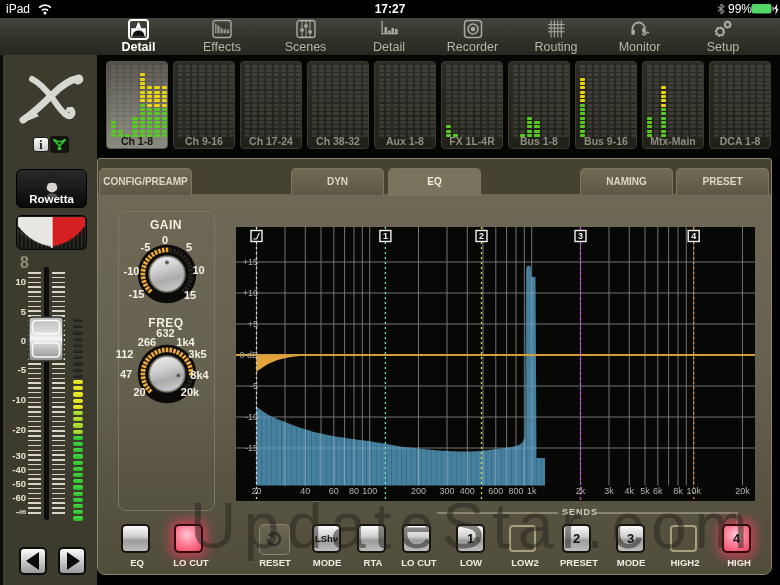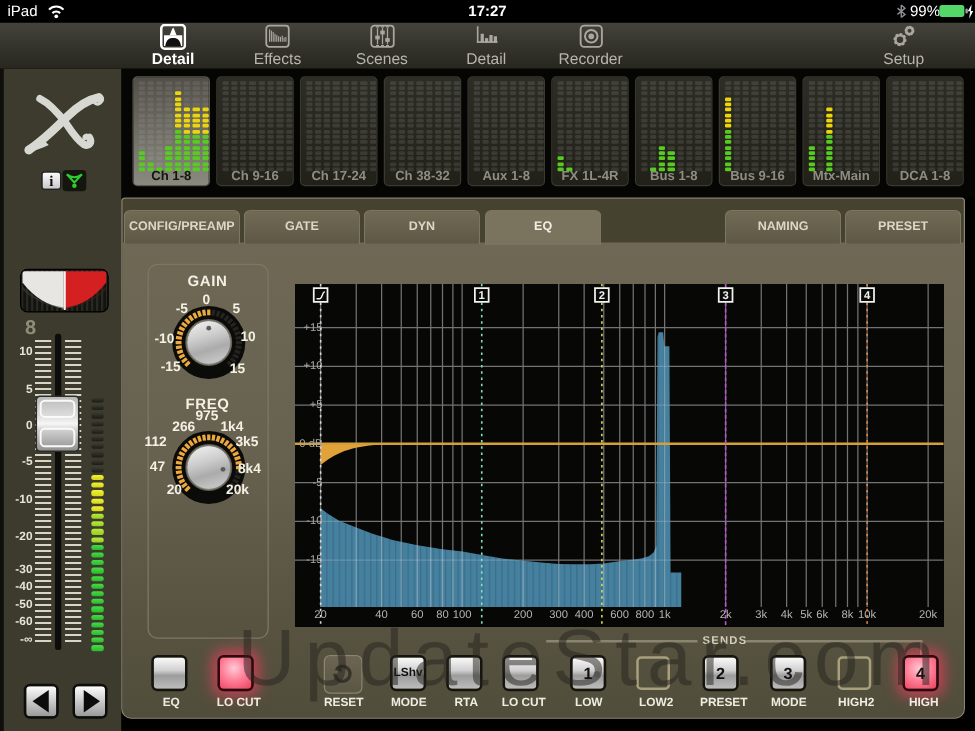--- a/index.html
+++ b/index.html
@@ -110,20 +110,41 @@
           </svg></div>
         <div style="font-size:12.5px;color:#b7b5ab;font-weight:normal">Detail</div>
       </div>
 <div style="position:absolute;left:431.5px;top:0;width:82px;height:37px;text-align:center">
         <div style="height:21px;margin-top:1px"><svg width="20" height="20" viewBox="0 0 20 20">
             <rect x="1.5" y="1.5" width="17" height="17" rx="3" fill="none" stroke="#a9a79e" stroke-width="1.5"></rect>
             <circle cx="10" cy="10" r="5" fill="none" stroke="#a9a79e" stroke-width="1.6"></circle>
             <circle cx="10" cy="10" r="2.3" fill="#a9a79e"></circle>
           </svg></div>
         <div style="font-size:12.5px;color:#b7b5ab;font-weight:normal">Recorder</div>
+      </div>
+<div style="position:absolute;left:515px;top:0;width:82px;height:37px;text-align:center">
+        <div style="height:21px;margin-top:1px"><svg width="20" height="20" viewBox="0 0 20 20">
+            <rect x="4.5" y="1.5" width="1.1" height="17" fill="#a9a79e"></rect>
+            <rect x="7.9" y="1.5" width="1.1" height="17" fill="#a9a79e"></rect>
+            <rect x="11.3" y="1.5" width="1.1" height="17" fill="#a9a79e"></rect>
+            <rect x="14.7" y="1.5" width="1.1" height="17" fill="#a9a79e"></rect>
+            <rect x="2" y="5.0" width="16.5" height="1.1" fill="#a9a79e"></rect>
+            <rect x="2" y="8.6" width="16.5" height="1.1" fill="#a9a79e"></rect>
+            <rect x="2" y="12.2" width="16.5" height="1.1" fill="#a9a79e"></rect>
+          </svg></div>
+        <div style="font-size:12.5px;color:#b7b5ab;font-weight:normal">Routing</div>
+      </div>
+<div style="position:absolute;left:598.5px;top:0;width:82px;height:37px;text-align:center">
+        <div style="height:21px;margin-top:1px"><svg width="21" height="20" viewBox="0 0 21 20">
+            <path d="M3.5,13 C2.5,7 5.5,3.5 9.5,3.5 C13.5,3.5 16,6.5 15.8,10.5" fill="none" stroke="#a9a79e" stroke-width="1.8"></path>
+            <ellipse cx="4.2" cy="13.4" rx="1.9" ry="2.8" fill="#a9a79e" transform="rotate(14 4.2 13.4)"></ellipse>
+            <ellipse cx="14.9" cy="11.6" rx="1.9" ry="2.7" fill="#a9a79e" transform="rotate(-12 14.9 11.6)"></ellipse>
+            <path d="M13.3,14.5 q1.8,2.8 3.6,0 q1.4,-2.2 3,-0.6" fill="none" stroke="#a9a79e" stroke-width="1.5"></path>
+          </svg></div>
+        <div style="font-size:12.5px;color:#b7b5ab;font-weight:normal">Monitor</div>
       </div>
 <div style="position:absolute;left:682px;top:0;width:82px;height:37px;text-align:center">
         <div style="height:21px;margin-top:1px"><svg width="20" height="20" viewBox="0 0 20 20">
             <circle cx="7" cy="12.7" r="3.6" fill="none" stroke="#a9a79e" stroke-width="2"></circle>
             <line x1="10.1" y1="13.2" x2="12.1" y2="13.6" stroke="#a9a79e" stroke-width="2.2"></line>
             <line x1="8.8" y1="15.2" x2="10.0" y2="17.0" stroke="#a9a79e" stroke-width="2.2"></line>
             <line x1="6.5" y1="15.8" x2="6.1" y2="17.8" stroke="#a9a79e" stroke-width="2.2"></line>
             <line x1="4.5" y1="14.5" x2="2.7" y2="15.7" stroke="#a9a79e" stroke-width="2.2"></line>
             <line x1="3.9" y1="12.2" x2="1.9" y2="11.8" stroke="#a9a79e" stroke-width="2.2"></line>
             <line x1="5.2" y1="10.2" x2="4.0" y2="8.4" stroke="#a9a79e" stroke-width="2.2"></line>
@@ -1551,21 +1572,20 @@
           <i style="left:54.6px;top:67.8px;background:rgba(255,255,255,0.10)"></i>
           <i style="left:54.6px;top:72.1px;background:rgba(255,255,255,0.10)"></i>
         </div>
         <div class="blab">DCA 1-8</div>
       </div>
     </div>
 <div id="side"></div>
 <div id="sideedge"></div>
 <div id="panel"></div>
 <div class="tab" style="left:99px">CONFIG/PREAMP</div>
-<div class="tab" style="left:195px">GATE</div>
 <div class="tab" style="left:291px">DYN</div>
 <div class="tab sel" style="left:388px">EQ</div>
 <div class="tab" style="left:580px">NAMING</div>
 <div class="tab" style="left:676px">PRESET</div>
 <div id="content"></div>
 
 <svg width="66" height="54" viewBox="0 0 66 54" style="position:absolute;left:19px;top:72px">
   <g fill="none" stroke="#d8d8d3" stroke-linecap="round">
     <path d="M60,6 C50,8 42,14 34,22 C24,32 13,42 4,48" stroke-width="7"></path>
     <path d="M60,6 C63,3.5 64.5,8 61,10.5 C58,12.5 55,10 57,7.5" stroke-width="2.5"></path>
@@ -1574,20 +1594,28 @@
   </g>
   <path d="M4,48 C8,46 12,43 16,40 L20,44 C14,47 8,49 3,49.5 Z" fill="#d8d8d3"></path>
 </svg>
 <div style="position:absolute;left:33px;top:137px;width:16px;height:15px;border-radius:3px;background:linear-gradient(180deg,#fdfdfd,#c9c9c9);border:1px solid #222;text-align:center;font-family:'Liberation Serif',serif;font-weight:bold;font-size:12px;line-height:14px;color:#111">i</div>
 <div style="position:absolute;left:50px;top:136px;width:19px;height:17px;border-radius:3px;background:#15150f;">
   <svg width="17" height="15" viewBox="0 0 17 15" style="margin:1px">
         <path d="M2.5,2.5 L8.5,9 L14.5,2.5" fill="none" stroke="#2ecc2e" stroke-width="1.6"></path>
         <path d="M2.5,2.5 Q8.5,7 14.5,2.5" fill="none" stroke="#2ecc2e" stroke-width="1.6"></path>
         <circle cx="8.5" cy="11.5" r="1.8" fill="#2ecc2e"></circle>
       </svg>
+</div>
+<div style="position:absolute;left:16px;top:169px;width:71px;height:39px;border-radius:6px;background:linear-gradient(180deg,#2a2a2a,#090909);border:1px solid #000;overflow:hidden">
+  <svg width="24" height="26" viewBox="0 0 24 26" style="position:absolute;left:23px;top:1px">
+        <ellipse cx="12" cy="13" rx="6.5" ry="8.5" fill="#d9d6d1"></ellipse>
+        <path d="M5.5,16 C3,5 8,1.5 12,1.5 C16,1.5 21,5 18.5,16 L19.5,24 L16.5,14 C16.5,11 7.5,11 7.5,14 L4.5,24 Z" fill="#222"></path>
+        <path d="M7,24 Q12,20.5 17,24 L17,26 L7,26 Z" fill="#555"></path>
+      </svg>
+  <div style="position:absolute;left:0;bottom:2px;width:100%;text-align:center;font-size:11.5px;font-weight:bold;color:#fff">Rowetta</div>
 </div>
 <div style="position:absolute;left:16px;top:215px;width:71px;height:35px;border-radius:6px;background:#14140f;border:1px solid #000;overflow:hidden">
   <svg width="69" height="33">
     <defs>
           <pattern id="st" width="4" height="33" patternUnits="userSpaceOnUse">
             <rect x="0" y="0" width="1.4" height="33" fill="rgba(150,150,140,0.2)"></rect>
           </pattern>
         </defs>
     <rect x="0" y="0" width="69" height="33" fill="url(#st)"></rect>
     <path d="M34,1 H1 V10 Q14,27 34,31 Z" fill="#e8e6e2"></path>
@@ -1757,21 +1785,21 @@
 <circle cx="40" cy="40" r="17.5" fill="url(#knb)" stroke="#7a7a78" stroke-width="0.8"></circle>
 <circle cx="51.4" cy="41.4" r="1.9" fill="#5c5c58"></circle>
 </svg>
 <div class="kl" style="left:145px;top:233.5px;font-size:11px">0</div>
 <div class="kl" style="left:125.5px;top:241px;font-size:11px">-5</div>
 <div class="kl" style="left:169px;top:240.5px;font-size:11px">5</div>
 <div class="kl" style="left:111.5px;top:264.5px;font-size:11px">-10</div>
 <div class="kl" style="left:178.5px;top:264px;font-size:11px">10</div>
 <div class="kl" style="left:116.5px;top:288px;font-size:11px">-15</div>
 <div class="kl" style="left:170px;top:289px;font-size:11px">15</div>
-<div class="kl" style="left:145.5px;top:327px;font-size:11px">975</div>
+<div class="kl" style="left:145.5px;top:327px;font-size:11px">632</div>
 <div class="kl" style="left:127px;top:335.5px;font-size:11px">266</div>
 <div class="kl" style="left:165.5px;top:335.5px;font-size:11px">1k4</div>
 <div class="kl" style="left:104.5px;top:348px;font-size:11px">112</div>
 <div class="kl" style="left:177.5px;top:348px;font-size:11px">3k5</div>
 <div class="kl" style="left:106px;top:368px;font-size:11px">47</div>
 <div class="kl" style="left:179.5px;top:368.5px;font-size:11px">8k4</div>
 <div class="kl" style="left:119.5px;top:386px;font-size:11px">20</div>
 <div class="kl" style="left:170px;top:386px;font-size:11px">20k</div>
 <svg width="519" height="274" style="position:absolute;left:236px;top:227px;background:#070706;transform:translateZ(0)">
 <path d="M20.5,0V258.5 M49.0,0V258.5 M69.3,0V258.5 M85.0,0V258.5 M97.8,0V258.5 M108.6,0V258.5 M118.0,0V258.5 M126.3,0V258.5 M133.7,0V258.5 M182.5,0V258.5 M211.0,0V258.5 M231.3,0V258.5 M247.0,0V258.5 M259.8,0V258.5 M270.6,0V258.5 M280.0,0V258.5 M288.3,0V258.5 M295.7,0V258.5 M344.5,0V258.5 M373.0,0V258.5 M393.3,0V258.5 M409.0,0V258.5 M421.8,0V258.5 M432.6,0V258.5 M442.0,0V258.5 M450.3,0V258.5 M457.7,0V258.5 M506.5,0V258.5 M0,35.0H519 M0,66.0H519 M0,97.0H519 M0,159.0H519 M0,190.0H519 M0,221.0H519" stroke="#737375" stroke-width="1" fill="none"></path>

